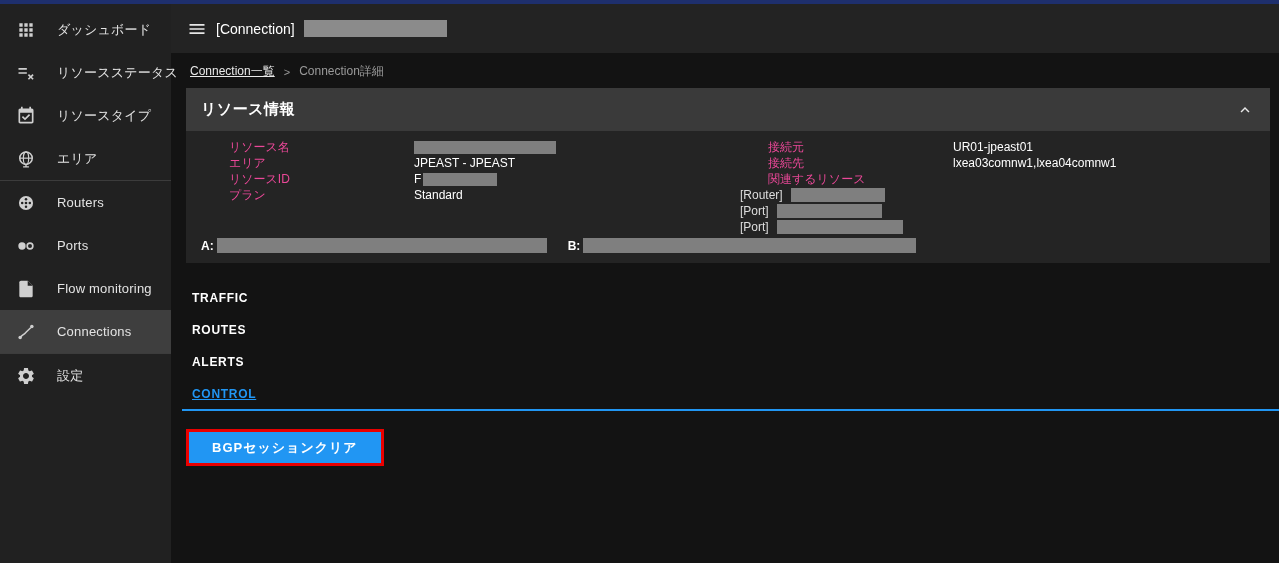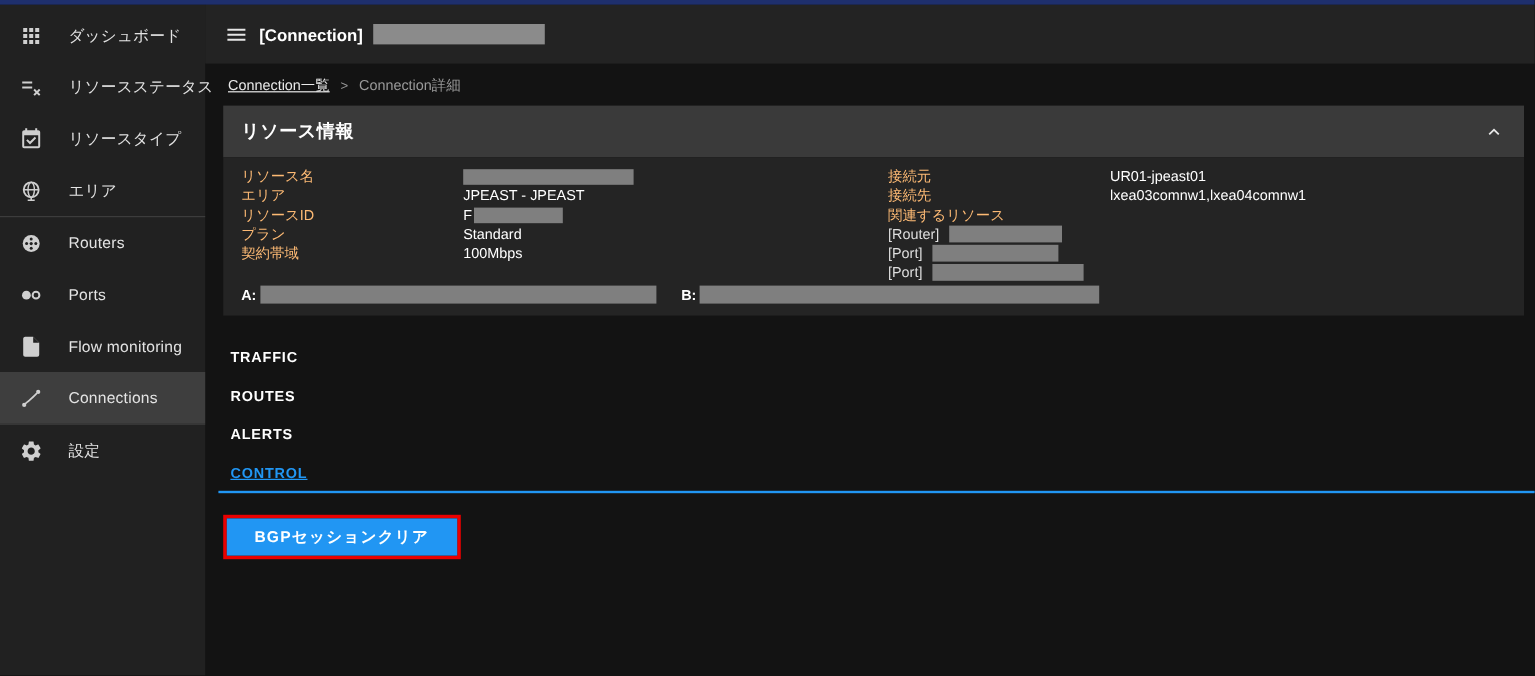--- a/index.html
+++ b/index.html
@@ -21,21 +21,21 @@
   .side-icon { width:20px; height:20px; flex-shrink:0; display:flex; align-items:center; justify-content:center; }
   .side-icon svg { width:20px; height:20px; fill:#cfcfcf; }
   .side-label { white-space:nowrap; letter-spacing:.2px; }
   .divider { height:1px; background:#3c3c3c; }
 
   
   .main { flex:1; min-width:0; display:flex; flex-direction:column; }
   .appbar { height:49px; background:#232323; display:flex; align-items:center; padding-left:16px; gap:9px; flex-shrink:0; }
   .hamburger { background:none; border:none; padding:0; cursor:pointer; display:flex; }
   .hamburger svg { width:20px; height:20px; fill:#e6e6e6; }
-  .appbar-title { color:#fff; font-weight:bold; font-size:14px; }
+  .appbar-title { color:#fff; font-weight:normal; font-size:14px; }
   .redact { background:#7f7f7f; display:inline-block; }
   .appbar-redact { width:143px; height:17px; background:#8b8b8b; }
 
   .content { flex:1; }
   .breadcrumb { padding:10px 0 5px 19px; font-size:12px; display:flex; align-items:center; gap:9px; }
   .bc-link { color:#eaeaea; text-decoration:underline; cursor:pointer; }
   .bc-sep { color:#9a9a9a; font-size:11px; }
   .bc-current { color:#9a9a9a; }
 
   
@@ -43,21 +43,21 @@
   .panel-header { background:#3a3a3a; height:43px; display:flex; align-items:center;
                   justify-content:space-between; padding:0 16px 0 15px; }
   .panel-title { color:#fff; font-size:15px; font-weight:bold; letter-spacing:.5px; }
   .chevron-btn { background:none; border:none; padding:0; cursor:pointer; display:flex; }
   .chevron-btn svg { width:18px; height:18px; fill:#e8e8e8; }
   .panel-body { background:#242424; padding:8px 15px 10px 15px; }
   .cols { display:flex; }
   .col-left { width:539px; flex-shrink:0; }
   .col-right { flex:1; min-width:0; }
   .frow { display:flex; align-items:center; height:16px; font-size:12px; }
-  .flabel { width:185px; flex-shrink:0; color:#fdba74; white-space:nowrap; }
+  .flabel { width:185px; flex-shrink:0; color:#ec4899; white-space:nowrap;margin-left:28px; }
   .flabel-inline { color:#dedede; white-space:nowrap; margin-right:8px; }
   .fvalue { color:#fff; white-space:nowrap; }
   .rd-name   { width:142px; height:13px; }
   .rd-id     { width:74px;  height:13px; margin-left:2px; }
   .rd-router { width:94px;  height:14px; }
   .rd-port1  { width:105px; height:14px; }
   .rd-port2  { width:126px; height:14px; }
   .ab-row { display:flex; align-items:center; margin-top:3px; font-size:12px; color:#fff; font-weight:bold; }
   .rd-a { width:330px; height:15px; margin-left:3px; }
   .rd-b { width:333px; height:15px; margin-left:3px; }
@@ -228,24 +228,20 @@
               </div>
               <div class="frow">
                 <span class="flabel">リソースID</span>
                 <span class="fvalue">F</span>
                 <span class="redact rd-id"></span>
               </div>
               <div class="frow">
                 <span class="flabel">プラン</span>
                 <span class="fvalue">Standard</span>
               </div>
-              <div class="frow">
-                <span class="flabel">契約帯域</span>
-                <span class="fvalue">100Mbps</span>
-              </div>
             </div>
             <div class="col-right">
               <div class="frow">
                 <span class="flabel">接続元</span>
                 <span class="fvalue">UR01-jpeast01</span>
               </div>
               <div class="frow">
                 <span class="flabel">接続先</span>
                 <span class="fvalue">lxea03comnw1,lxea04comnw1</span>
               </div>

